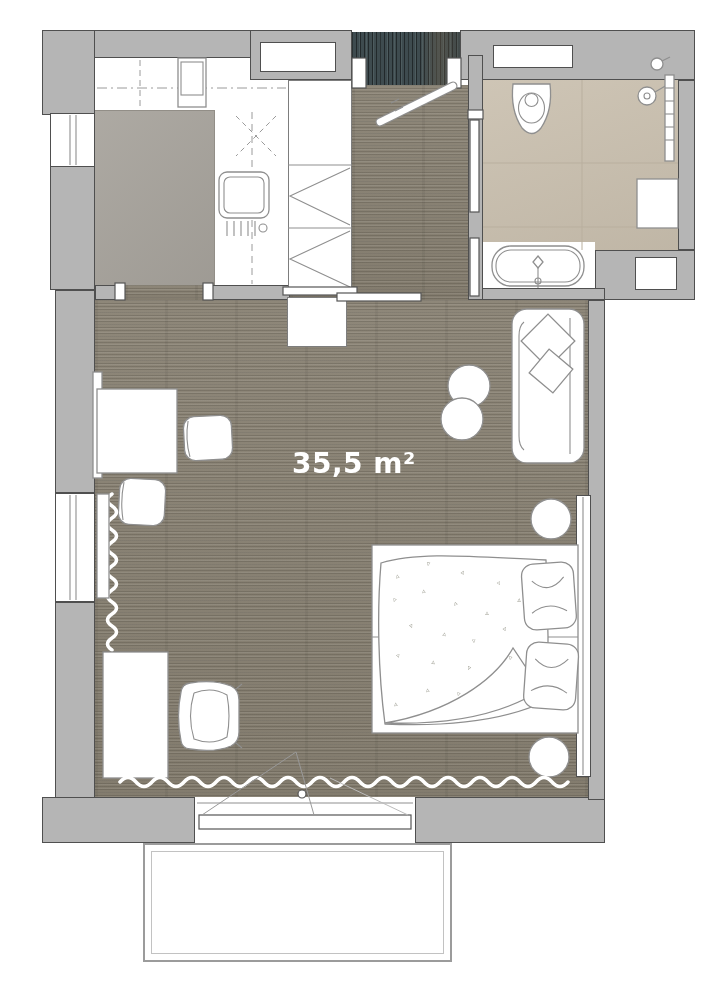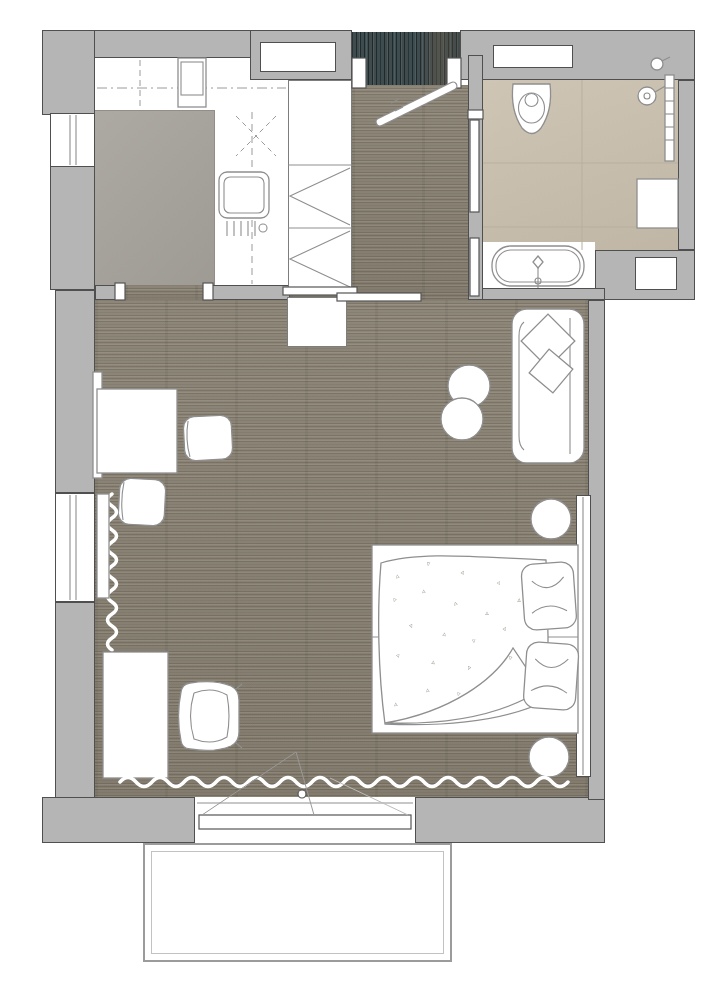--- a/index.html
+++ b/index.html
@@ -267,13 +267,14 @@
 
     <g>
       <line class="ln" x1="70" y1="115" x2="70" y2="165"></line>
       <line class="ln" x1="76" y1="115" x2="76" y2="165"></line>
       <line class="ln" x1="70" y1="495" x2="70" y2="600"></line>
       <line class="ln" x1="76" y1="495" x2="76" y2="600"></line>
       <line class="ln" x1="583" y1="497" x2="583" y2="775"></line>
     </g>
   </svg>
 
+  <div class="area-label">35,5 m²</div>
 </div>
 
 </body></html>

